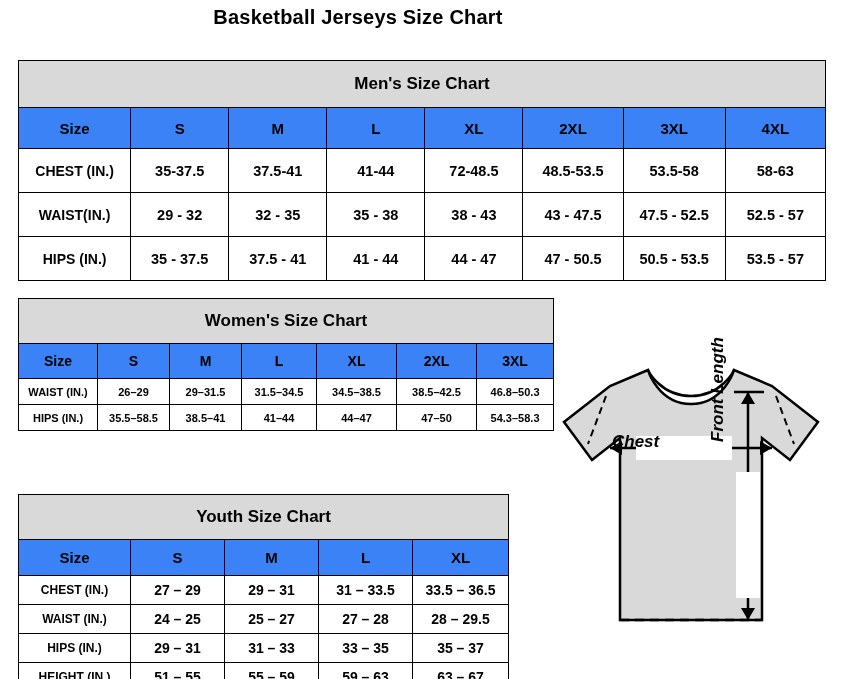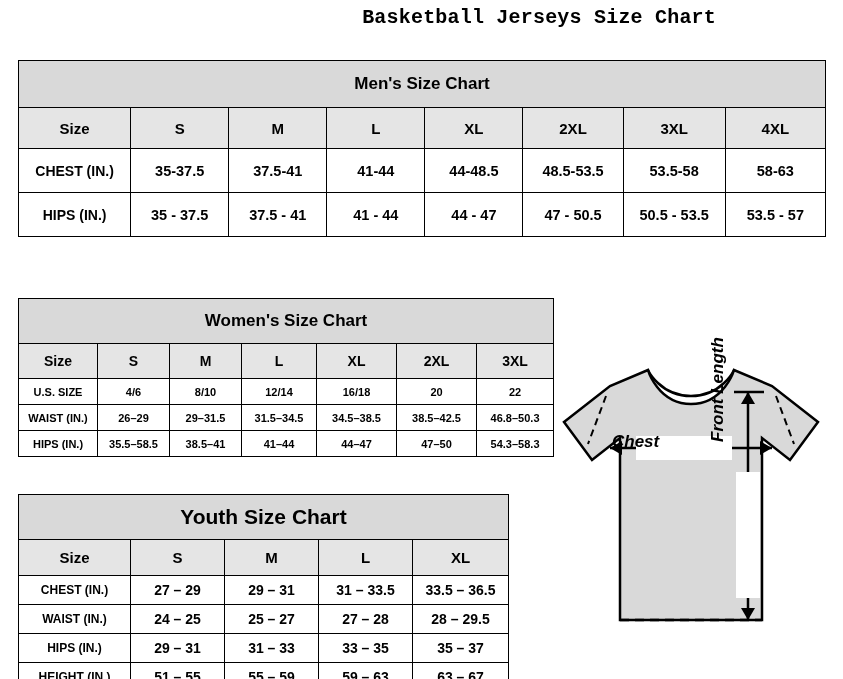--- a/index.html
+++ b/index.html
@@ -13,45 +13,44 @@
     font-family: "Liberation Sans", sans-serif;
     color: #000;
     position: relative;
     overflow: hidden;
   }
   .page-title {
     position: absolute;
     top: 6px;
     left: 0;
     width: 716px;
-    text-align: right;
+    text-align: center;
     font-size: 20px;
     font-weight: bold;
     letter-spacing: 0.2px;
-    font-family: Liberation Mono, monospace;
   }
 
   table {
     border-collapse: collapse;
     table-layout: fixed;
   }
   table, th, td {
     border: 1px solid #000;
   }
   th, td {
     text-align: center;
     vertical-align: middle;
     background: #ffffff;
   }
   .caption-row th {
     background: #d9d9d9;
     font-weight: bold;
   }
   .header-row th {
-    background: #e5e5e5;
+    background: #3b82f6;
     font-weight: bold;
   }
   .rowlabel {
     font-weight: bold;
   }
 
   
   #mens-table {
     position: absolute;
     top: 60px;
@@ -101,21 +100,21 @@
 
   
   #youth-table {
     position: absolute;
     top: 494px;
     left: 18px;
     width: 490px;
   }
   #youth-table .caption-row th {
     height: 42px;
-    font-size: 21px;
+    font-size: 17px;
     margin-top: 14px;
   }
   #youth-table .header-row th {
     height: 33px;
     font-size: 15px;
   }
   #youth-table td {
     height: 26px;
     font-size: 14px;
     font-weight: bold;
@@ -179,24 +178,34 @@
       <th>XL</th>
       <th>2XL</th>
       <th>3XL</th>
       <th>4XL</th>
     </tr>
     <tr>
       <td class="rowlabel">CHEST (IN.)</td>
       <td>35-37.5</td>
       <td>37.5-41</td>
       <td>41-44</td>
-      <td>44-48.5</td>
+      <td>72-48.5</td>
       <td>48.5-53.5</td>
       <td>53.5-58</td>
       <td>58-63</td>
+    </tr>
+    <tr>
+      <td class="rowlabel">WAIST(IN.)</td>
+      <td>29 - 32</td>
+      <td>32 - 35</td>
+      <td>35 - 38</td>
+      <td>38 - 43</td>
+      <td>43 - 47.5</td>
+      <td>47.5 - 52.5</td>
+      <td>52.5 - 57</td>
     </tr>
     <tr>
       <td class="rowlabel">HIPS (IN.)</td>
       <td>35 - 37.5</td>
       <td>37.5 - 41</td>
       <td>41 - 44</td>
       <td>44 - 47</td>
       <td>47 - 50.5</td>
       <td>50.5 - 53.5</td>
       <td>53.5 - 57</td>
@@ -221,29 +230,20 @@
     <tr class="header-row">
       <th>Size</th>
       <th>S</th>
       <th>M</th>
       <th>L</th>
       <th>XL</th>
       <th>2XL</th>
       <th>3XL</th>
     </tr>
     <tr>
-      <td class="rowlabel">U.S. SIZE</td>
-      <td>4/6</td>
-      <td>8/10</td>
-      <td>12/14</td>
-      <td>16/18</td>
-      <td>20</td>
-      <td>22</td>
-    </tr>
-    <tr>
       <td class="rowlabel">WAIST  (IN.)</td>
       <td>26–29</td>
       <td>29–31.5</td>
       <td>31.5–34.5</td>
       <td>34.5–38.5</td>
       <td>38.5–42.5</td>
       <td>46.8–50.3</td>
     </tr>
     <tr>
       <td class="rowlabel">HIPS  (IN.)</td>

